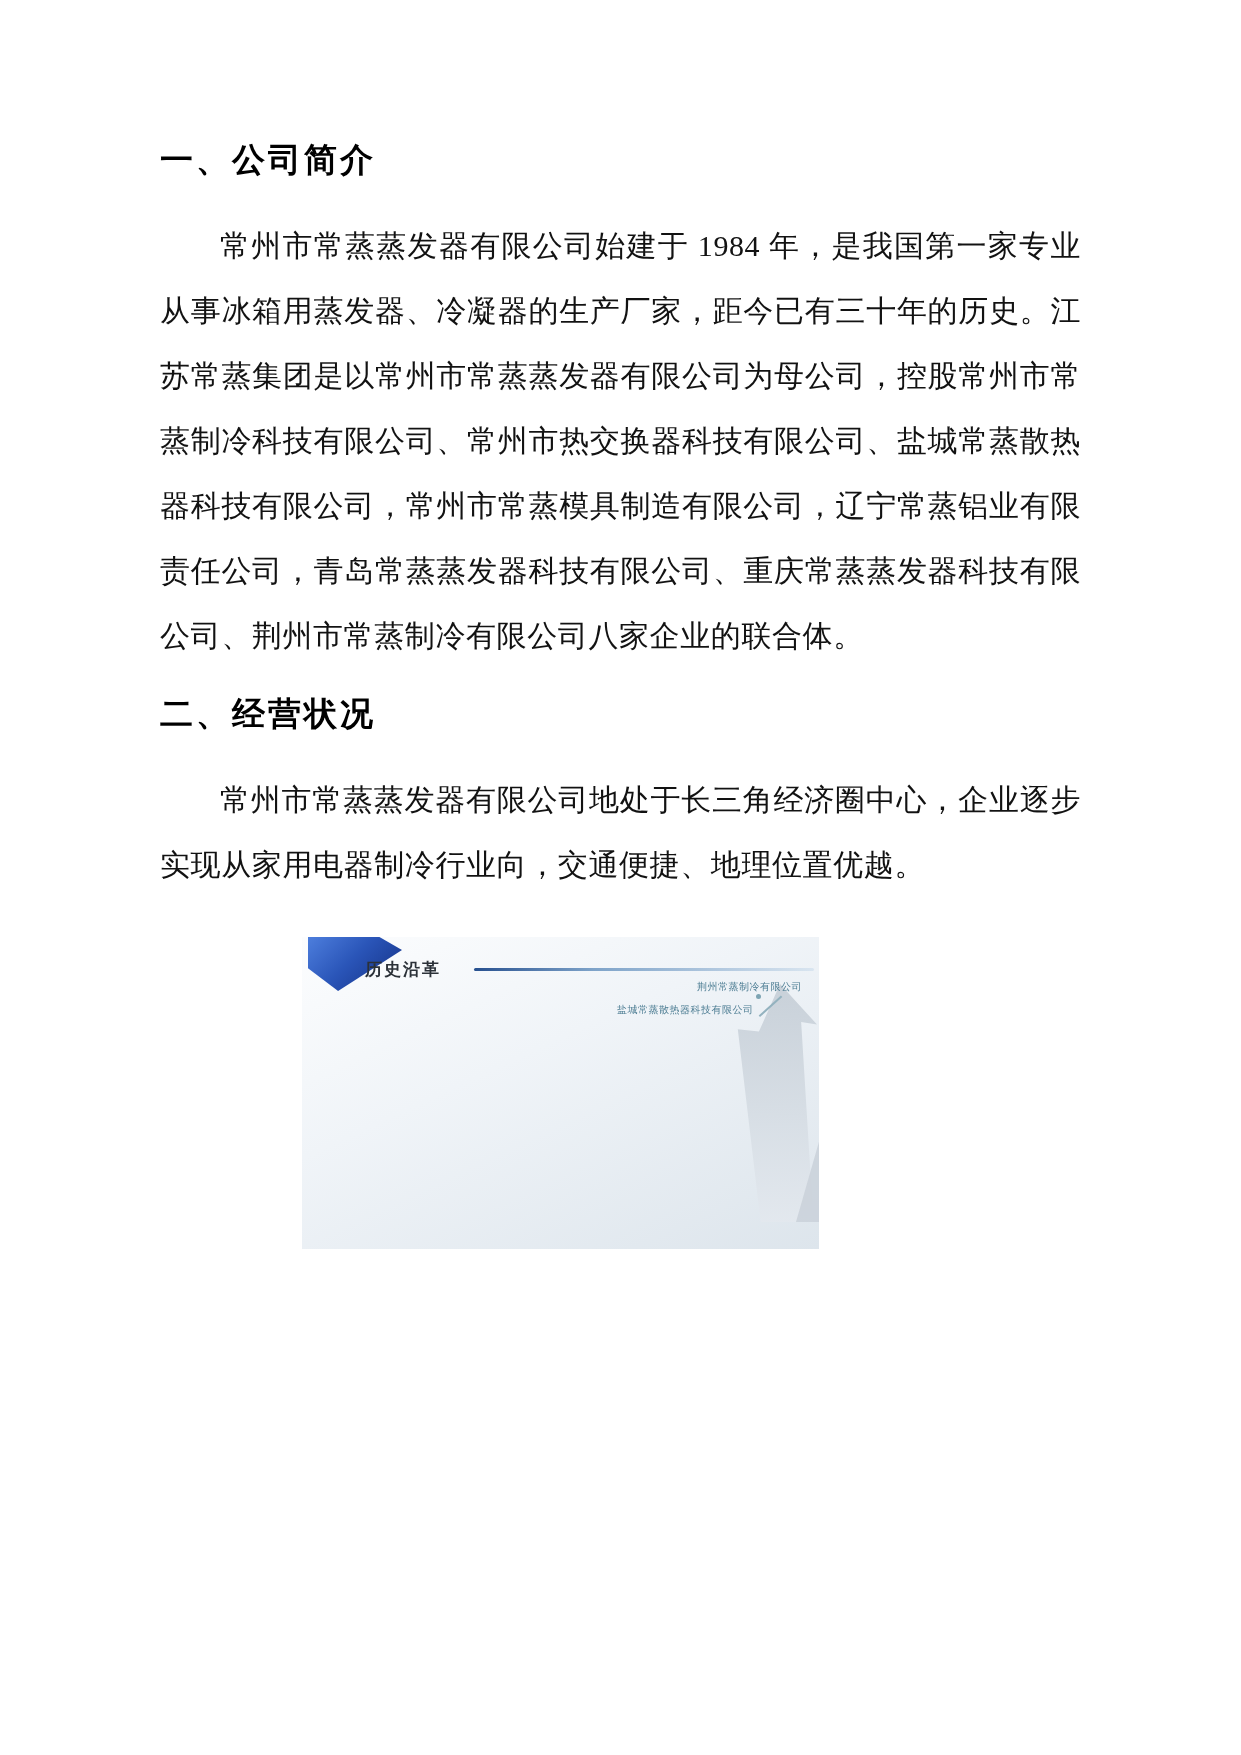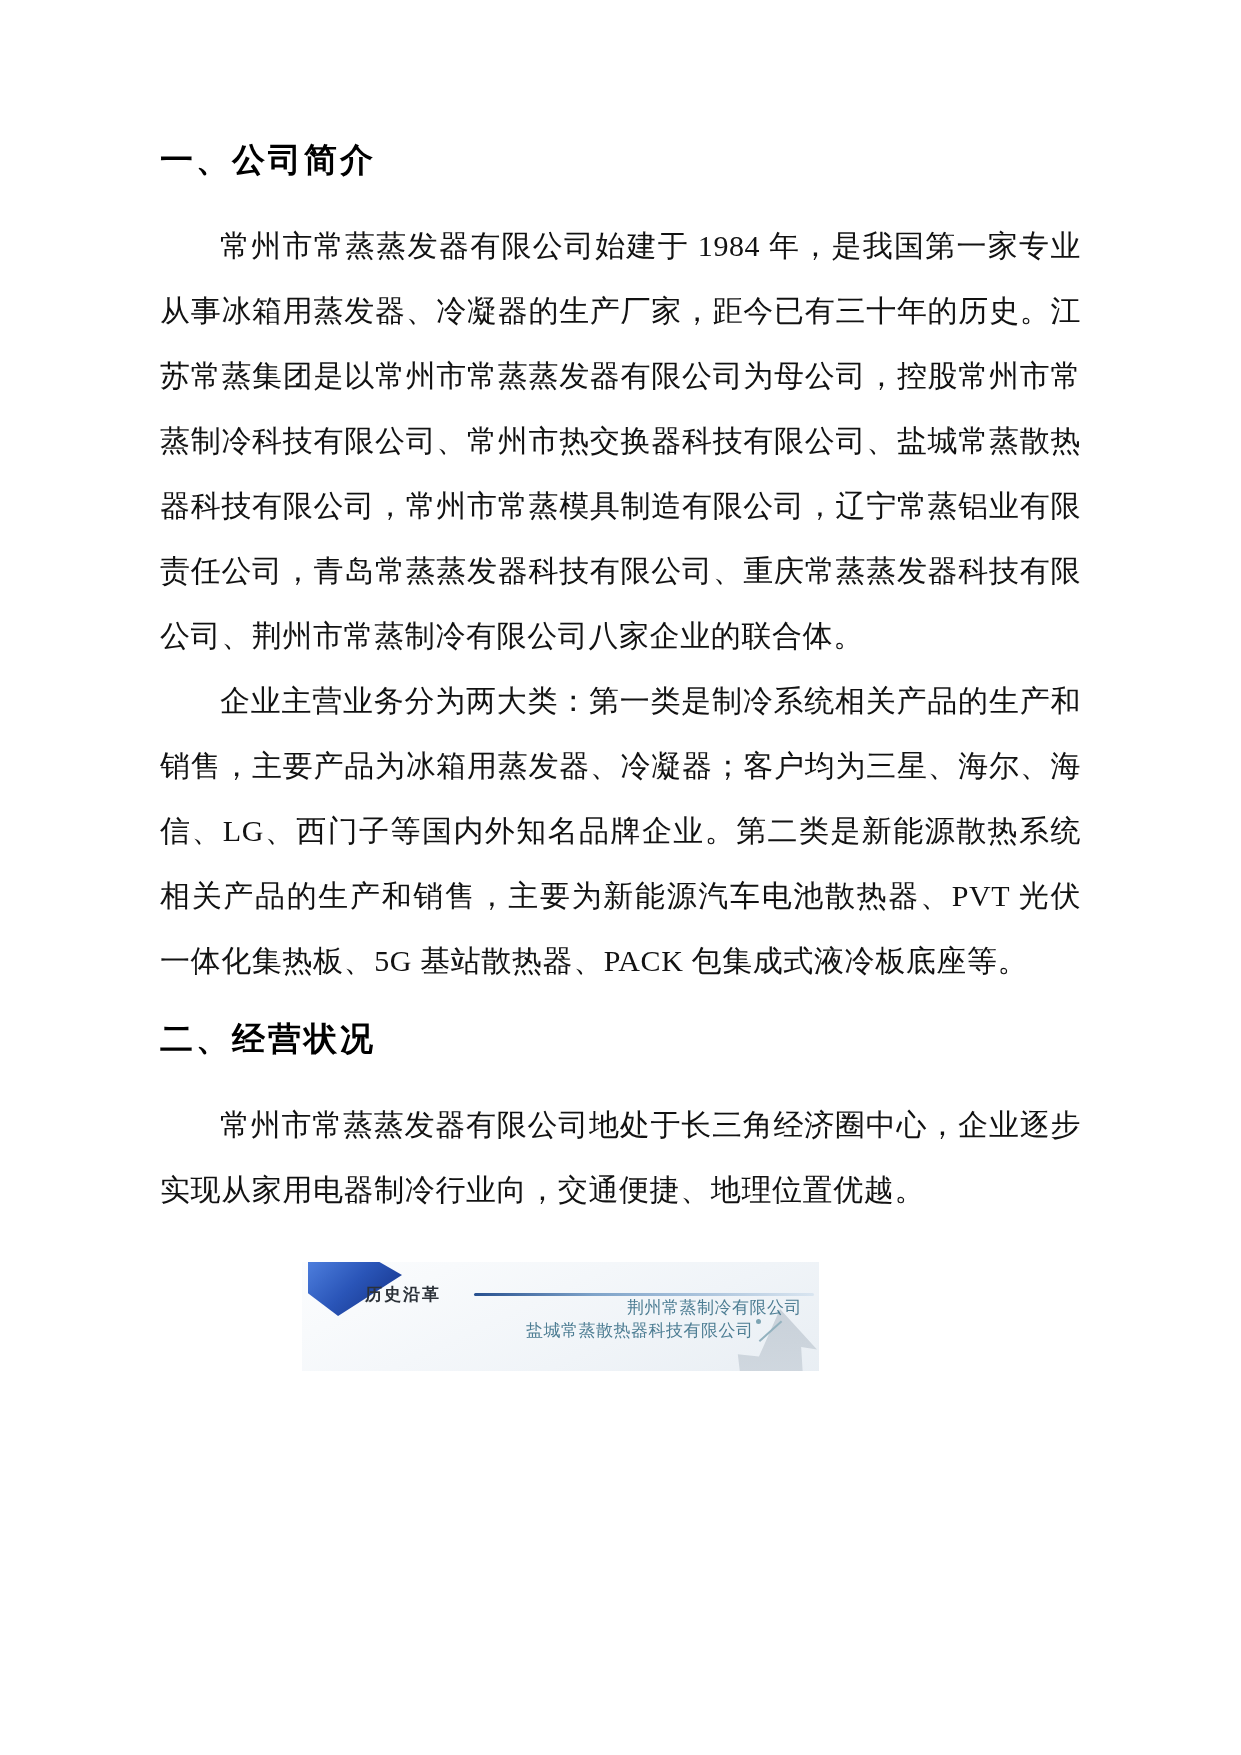--- a/index.html
+++ b/index.html
@@ -62,21 +62,21 @@
   .bar-shadow{
     position:absolute;
     background:#c8d0d8;opacity:.8;
     transform:skewX(-16deg);
     transform-origin:bottom left;
     border-radius:10px 10px 0 0;
   }
   .bar-label{
     position:absolute;white-space:nowrap;
     font-family:"Liberation Sans","DejaVu Sans",sans-serif;
-    font-size:17px;letter-spacing:.5px;
+    font-size:10px;letter-spacing:.5px;
   }
   .bar-connector{
     position:absolute;height:2px;width:30px;
     background:#93b2bf;
     transform:rotate(-42deg);
     transform-origin:left bottom;
   }
   .bar-dot{
     position:absolute;width:5px;height:5px;border-radius:50%;
     background:#7da4b3;
@@ -84,21 +84,20 @@
 </style>
 </head>
 <body>
 
 <div class="page">
 
   <h1 class="doc-heading">一、公司简介</h1>
 
   <p class="doc-para">常州市常蒸蒸发器有限公司始建于 1984 年，是我国第一家专业从事冰箱用蒸发器、冷凝器的生产厂家，距今已有三十年的历史。江苏常蒸集团是以常州市常蒸蒸发器有限公司为母公司，控股常州市常蒸制冷科技有限公司、常州市热交换器科技有限公司、盐城常蒸散热器科技有限公司，常州市常蒸模具制造有限公司，辽宁常蒸铝业有限责任公司，青岛常蒸蒸发器科技有限公司、重庆常蒸蒸发器科技有限公司、荆州市常蒸制冷有限公司八家企业的联合体。</p>
 
-  <p class="doc-para">企业主营业务分为两大类：第一类是制冷系统相关产品的生产和销售，主要产品为冰箱用蒸发器、冷凝器；客户均为三星、海尔、海信、LG、西门子等国内外知名品牌企业。第二类是新能源散热系统相关产品的生产和销售，主要为新能源汽车电池散热器、PVT 光伏一体化集热板、5G 基站散热器、PACK 包集成式液冷板底座等。</p>
 
 
   <h1 class="doc-heading second">二、经营状况</h1>
 
   <p class="doc-para">常州市常蒸蒸发器有限公司地处于长三角经济圈中心，企业逐步实现从家用电器制冷行业向，交通便捷、地理位置优越。</p>
 
   <div class="figure">
     <div class="corner-ribbon"></div>
     <div class="fig-title">历史沿革</div>
     <div class="fig-title-line"></div>

